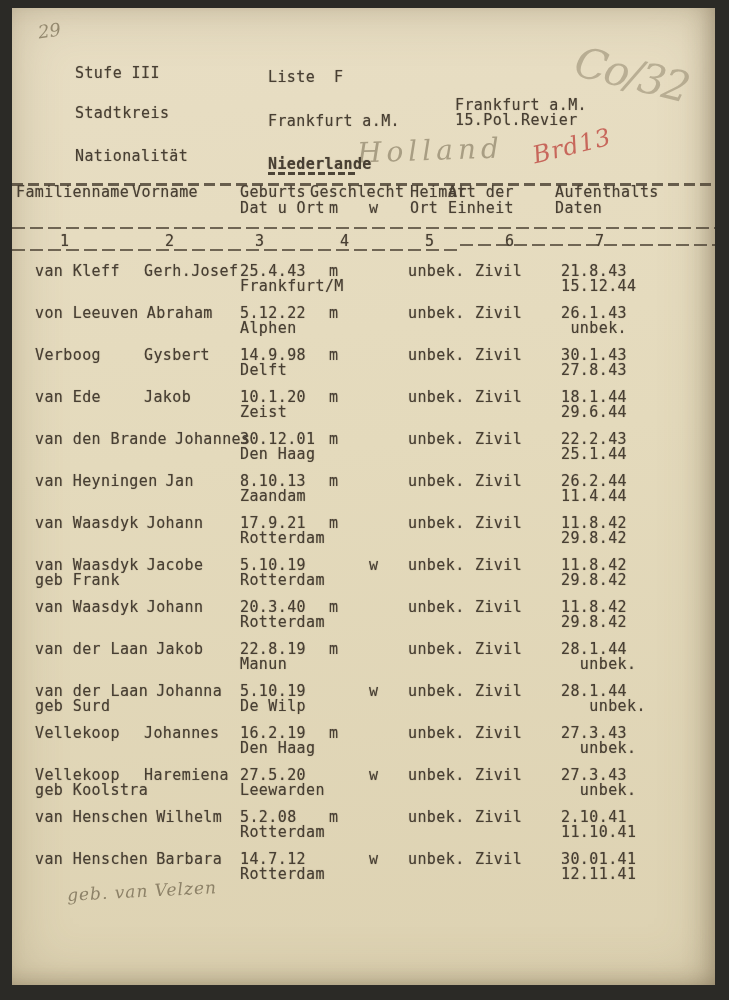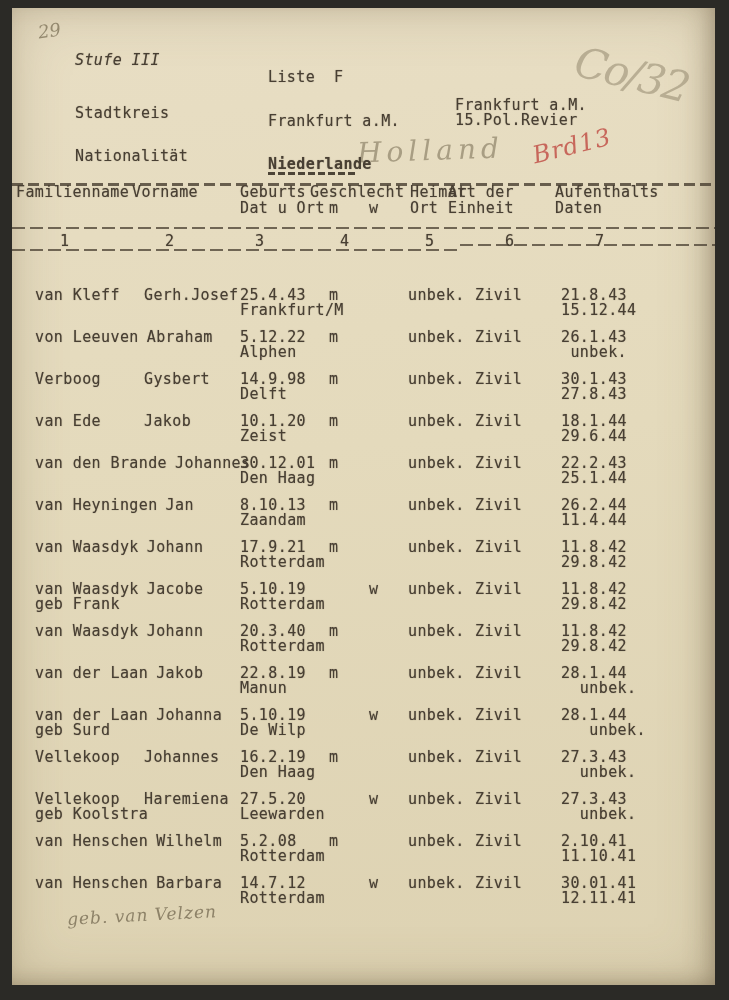--- a/index.html
+++ b/index.html
@@ -34,21 +34,21 @@
   .lbl-col{left:63px;}
   .mid-col{left:256px;margin-top:8px;}
   .right-col{left:443px;}
   
   .h-c1{left:4px;}   .h-c2{left:120px;} .h-c3{left:228px;}
   .h-c4{left:298px;} .h-c5{left:398px;} .h-c6{left:436px;} .h-c7{left:543px;}
   .h-m{left:317px;}  .h-w{left:357px;}
   .n1{left:48px;} .n2{left:153px;} .n3{left:243px;} .n4{left:328px;}
   .n5{left:413px;} .n6{left:493px;} .n7{left:583px;}
   
-  #rows{position:absolute;left:0;top:280px;width:703px;}
+  #rows{position:absolute;left:0;top:256px;width:703px;}
   .row{position:relative;height:42px;}
   .c-name{left:23px;top:0;}
   .c-name .surname{display:inline-block;min-width:101px;}
   .c-name .firstname{margin-left:8px;}
   .c-geb{left:23px;top:15px;}
   .c-bdate{left:228px;top:0;}
   .c-bplace{left:228px;top:15px;}
   .c-m{left:317px;top:0;}
   .c-w{left:357px;top:0;}
   .c-heimat{left:396px;top:0;}
@@ -60,21 +60,21 @@
 </head>
 <body>
 
 <div id="paper">
 
   <div class="hw pencil" style="left:26px;top:12px;font-size:18px;transform:rotate(-8deg);">29</div>
   <div class="hw pencil" style="left:562px;top:42px;font-size:42px;transform:rotate(14deg);opacity:.55;letter-spacing:-2px;">Co/32</div>
   <div class="hw pencil" style="left:345px;top:126px;font-size:28px;transform:rotate(-2deg);opacity:.75;letter-spacing:5px;">Holland</div>
   <div class="hw" style="left:520px;top:124px;font-size:24px;transform:rotate(-14deg);color:#c04a42;opacity:.8;letter-spacing:1px;">Brd13</div>
 
-  <div class="t lbl-col" style="top:45px;font-style:italic;">Stufe III</div>
+  <div class="t lbl-col" style="top:58px;">Stufe III</div>
   <div class="t mid-col" style="top:54px;">Liste  F</div>
 
   <div class="t lbl-col" style="top:98px;">Stadtkreis</div>
   <div class="t mid-col" style="top:98px;">Frankfurt a.M.</div>
   <div class="t right-col" style="top:90px;">Frankfurt a.M.</div>
   <div class="t right-col" style="top:105px;">15.Pol.Revier</div>
 
   <div class="t lbl-col" style="top:141px;">Nationalität</div>
   <div class="t mid-col" style="top:141px;font-weight:bold;">Niederlande</div>
   <div class="dash" style="left:256px;top:164px;width:88px;background:repeating-linear-gradient(90deg,rgba(60,52,40,.9) 0 7px,rgba(60,52,40,0) 7px 10px);"></div>

